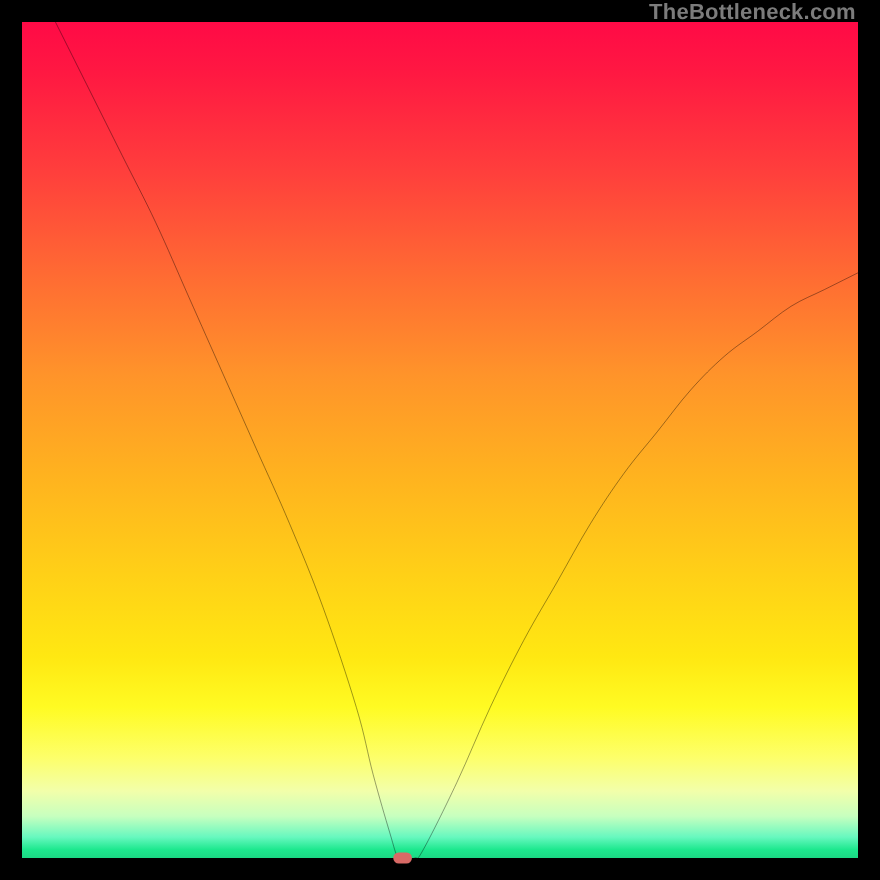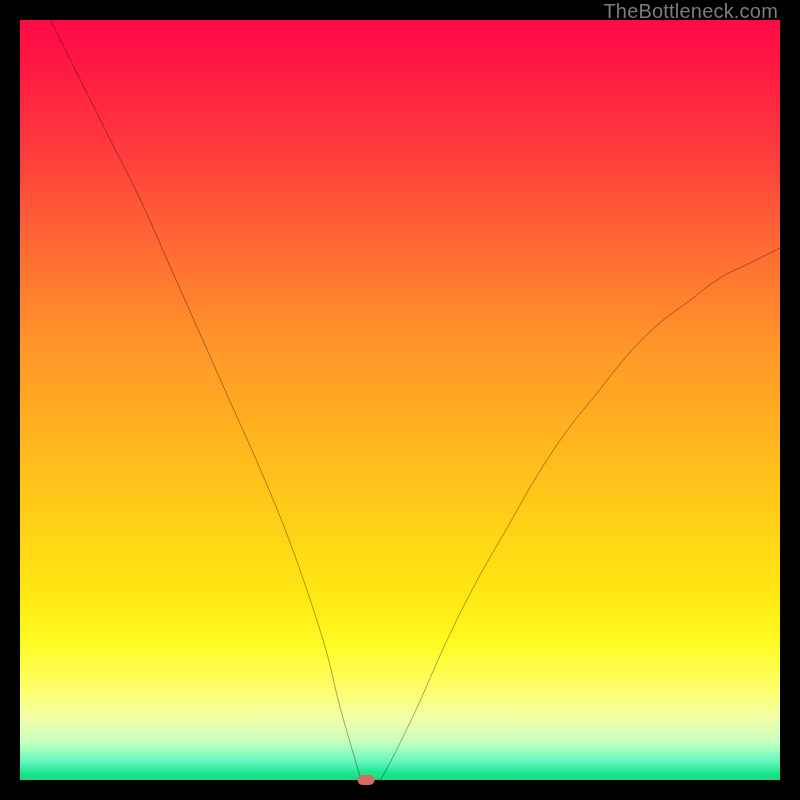--- a/index.html
+++ b/index.html
@@ -56,21 +56,21 @@
     background: #d86a66;
     border-radius: 6px;
     transform: translate(-50%, -50%);
   }
   .watermark {
     position: absolute;
     top: 0;
     right: 22px;
     color: #7c7c7c;
     font-size: 20px;
-    font-weight: 400;
+    font-weight: 700;
     letter-spacing: 0.2px;
   }
 </style>
 </head>
 <body>
 
 <div class="wrap">
 
   <div class="plot-area">
     <svg class="curve" viewBox="0 0 100 100" preserveAspectRatio="none">

